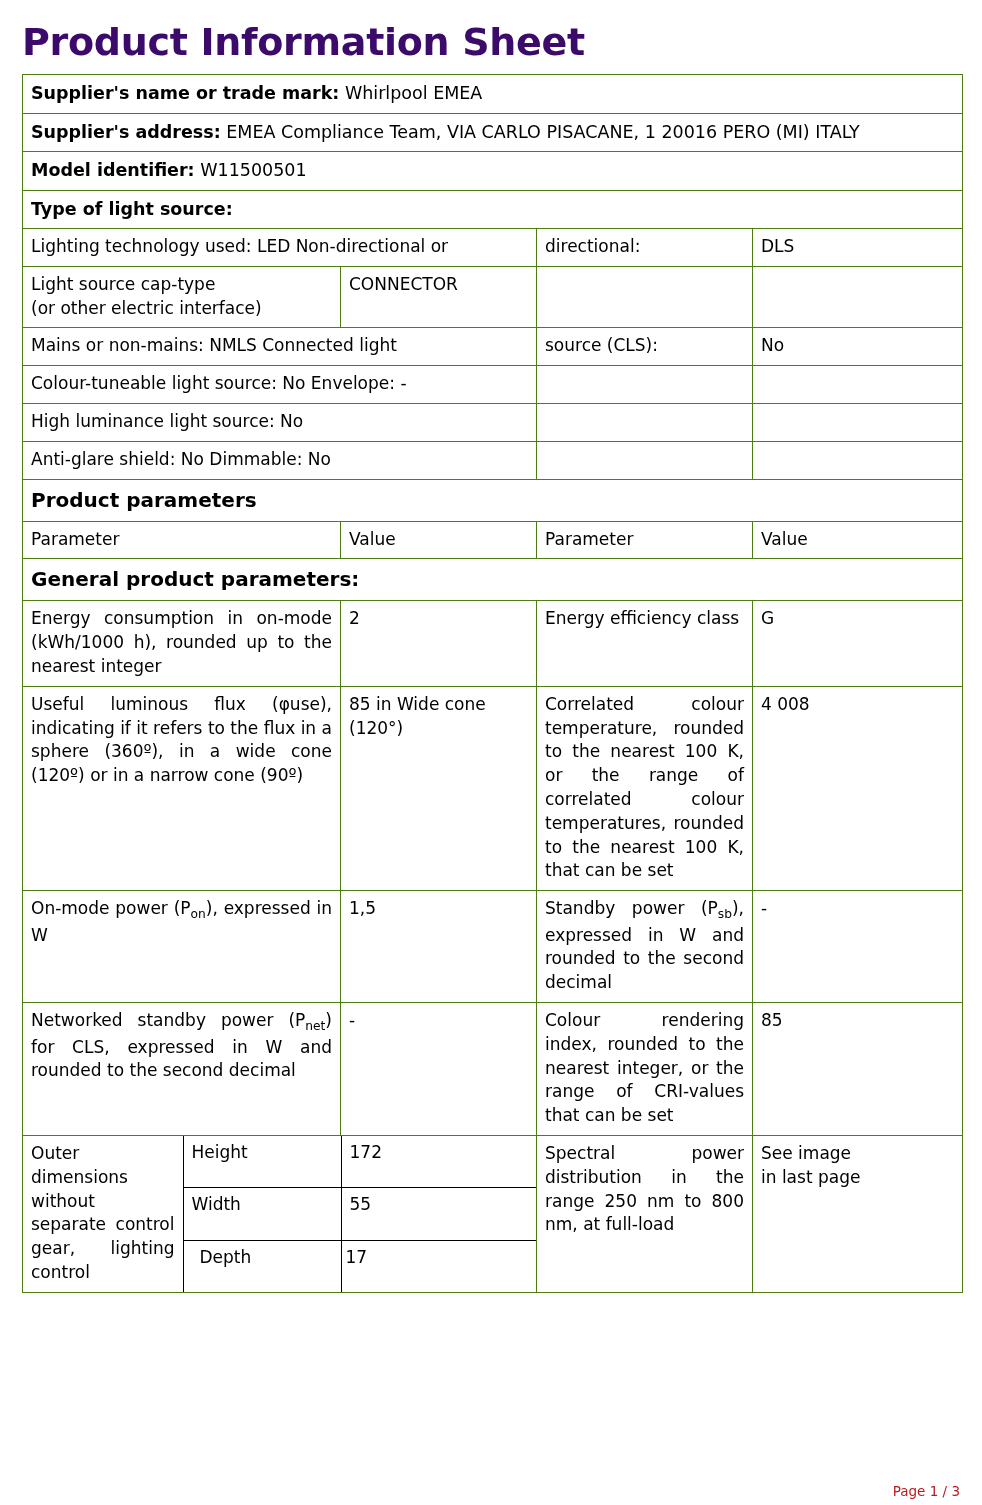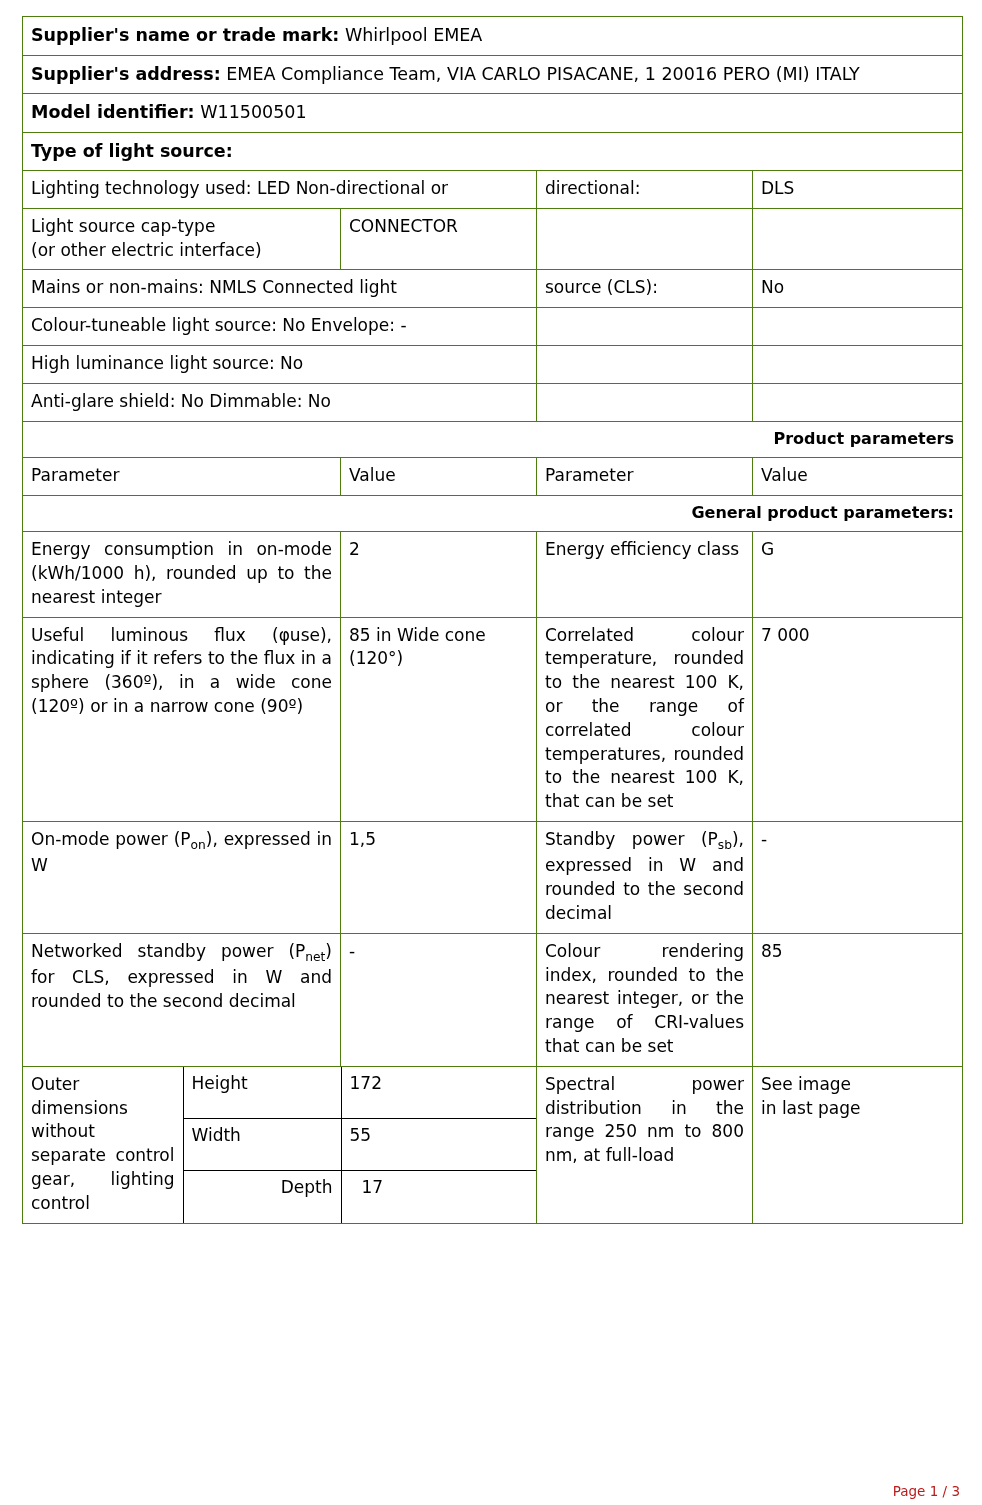--- a/index.html
+++ b/index.html
@@ -47,40 +47,41 @@
     vertical-align: top;
     line-height: 1.4;
   }
   .hdr-row td {
     font-size: 17.5px;
   }
   b, .b { font-weight: bold; }
   .center { text-align: left; }
   .just { text-align: justify; text-align-last: left; }
   .section-title {
-    text-align: right;
+    text-align: left;
     font-weight: bold;
-    font-size: 16px;
+    font-size: 20px;
   }
   .footer {
     position: absolute;
     right: 22px;
     bottom: 6px;
     font-size: 13.5px;
     color: #b91c1c;
   }
   sub { font-size: 0.72em; }
   .two-line { display: block; }
   .outer-dim-cell { padding: 0 !important; }
 </style>
 </head>
 <body>
 
 <div class="page">
 
+  <h1 class="doc-title">Product Information Sheet</h1>
 
 
   <table class="main">
     <colgroup>
       <col style="width:318px">
       <col style="width:196px">
       <col style="width:216px">
       <col style="width:210px">
     </colgroup>
     <tbody>
@@ -169,21 +170,21 @@
         <td class="just">Energy consumption in on-mode (kWh/1000 h), rounded up to the nearest integer</td>
         <td class="center">2</td>
         <td class="just">Energy efficiency class</td>
         <td class="center">G</td>
       </tr>
 
       <tr>
         <td class="just">Useful luminous flux (φuse), indicating if it refers to the flux in a sphere (360º), in a wide cone (120º) or in a narrow cone (90º)</td>
         <td class="center">85 in Wide cone (120°)</td>
         <td class="just">Correlated colour temperature, rounded to the nearest 100 K, or the range of correlated colour temperatures, rounded to the nearest 100 K, that can be set</td>
-        <td class="center">7 000</td>
+        <td class="center">4 008</td>
       </tr>
 
       <tr>
         <td class="just">On-mode power (P<sub>on</sub>), expressed in W</td>
         <td class="center">1,5</td>
         <td class="just">Standby power (P<sub>sb</sub>), expressed in W and rounded to the second decimal</td>
         <td class="center">-</td>
       </tr>
 
       <tr>
@@ -200,22 +201,22 @@
                 <tr>
               <td rowspan="3" style="width:160px;border:none;padding:6px 8px 7px 8px;vertical-align:top;" class="just">Outer dimensions without separate control gear, lighting control</td>
               <td style="border:1px solid #000;border-top:none;border-right:none;padding:5px 8px;width:158px;">Height</td>
               <td class="center" style="border:1px solid #000;border-top:none;border-right:none;padding:5px 8px;margin-left:8px;">172</td>
             </tr>
             <tr>
               <td style="border:1px solid #000;border-right:none;padding:5px 8px;">Width</td>
               <td class="center" style="border:1px solid #000;border-right:none;padding:5px 8px;">55</td>
             </tr>
             <tr>
-              <td style="border:1px solid #000;border-right:none;border-bottom:none;padding:5px 8px;text-align:right;">Depth</td>
-              <td class="center" style="border:1px solid #000;border-right:none;border-bottom:none;padding:5px 20px;">17</td>
+              <td style="border:1px solid #000;border-right:none;border-bottom:none;padding:5px 16px;">Depth</td>
+              <td class="center" style="border:1px solid #000;border-right:none;border-bottom:none;padding:5px 4px;">17</td>
             </tr>
           </tbody>
             </table>
         </td>
         <td class="just">Spectral power distribution in the range 250 nm to 800 nm, at full-load</td>
         <td class="center">
           <span class="two-line">See image</span>
           <span class="two-line">in last page</span>
         </td>
       </tr>

